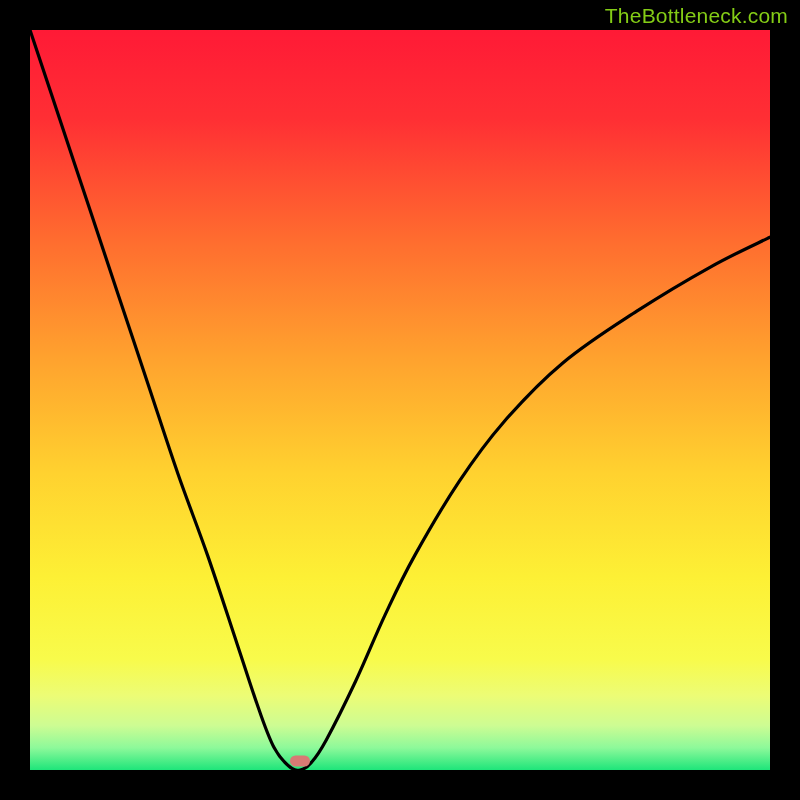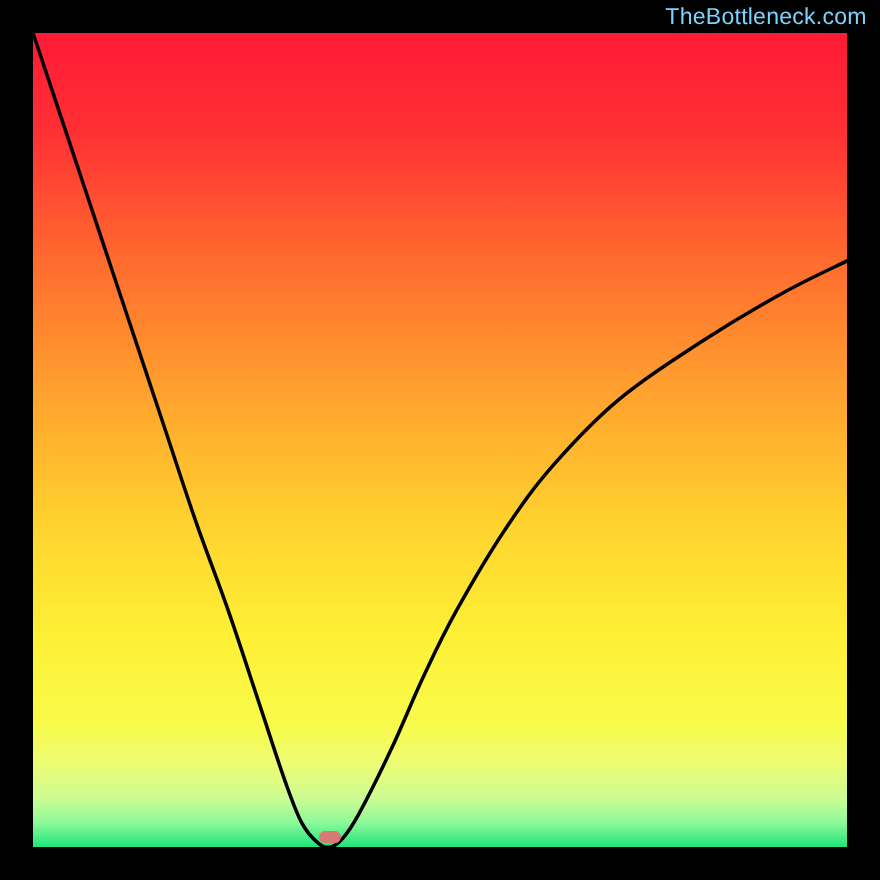--- a/index.html
+++ b/index.html
@@ -43,21 +43,21 @@
     width: 20px;
     height: 11px;
     background: #d87a74;
     border-radius: 6px;
     transform: translate(-50%, -50%);
   }
   .watermark {
     position: absolute;
     top: 4px;
     right: 12px;
-    color: #7dd3fc;
+    color: #84cc16;
     font-size: 21px;
     letter-spacing: 0.2px;
     font-weight: 400;
   }
 </style>
 </head>
 <body>
 
 <div class="frame">
   <div class="watermark">TheBottleneck.com</div>

